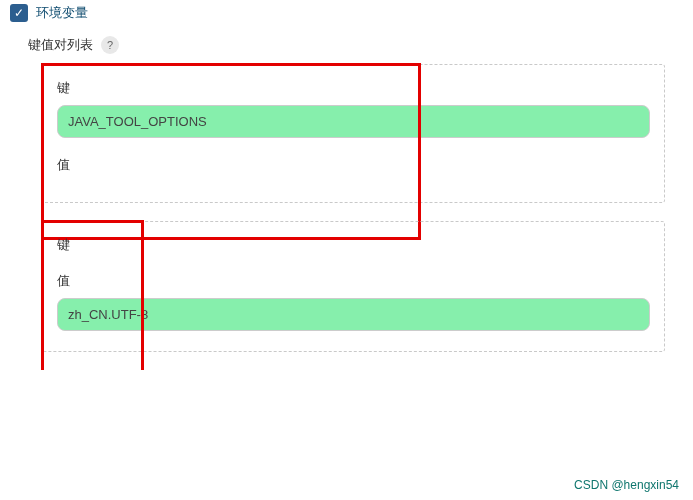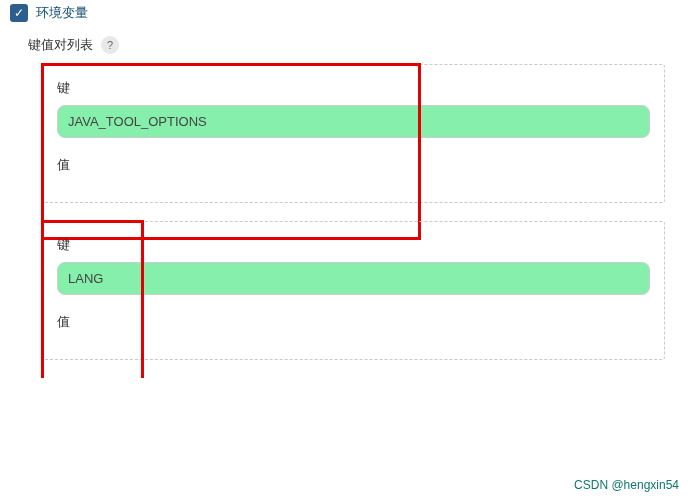--- a/index.html
+++ b/index.html
@@ -40,21 +40,21 @@
     </div>
     <div class="field-group" style="margin-bottom:0">
       <div class="field-label">值</div>
     </div>
   </div>
 
   <div class="dashed-panel">
     <div class="red-box-2"></div>
     <div class="field-group">
       <div class="field-label">键</div>
-      <input class="field-input" value="LANG" style="">
     </div>
     <div class="field-group" style="margin-bottom:0">
       <div class="field-label">值</div>
+      <input class="field-input" value="zh_CN.UTF-8" style="">
     </div>
   </div>
 </div>
 
 <div class="watermark">CSDN @hengxin54</div>
 
 </body></html>

